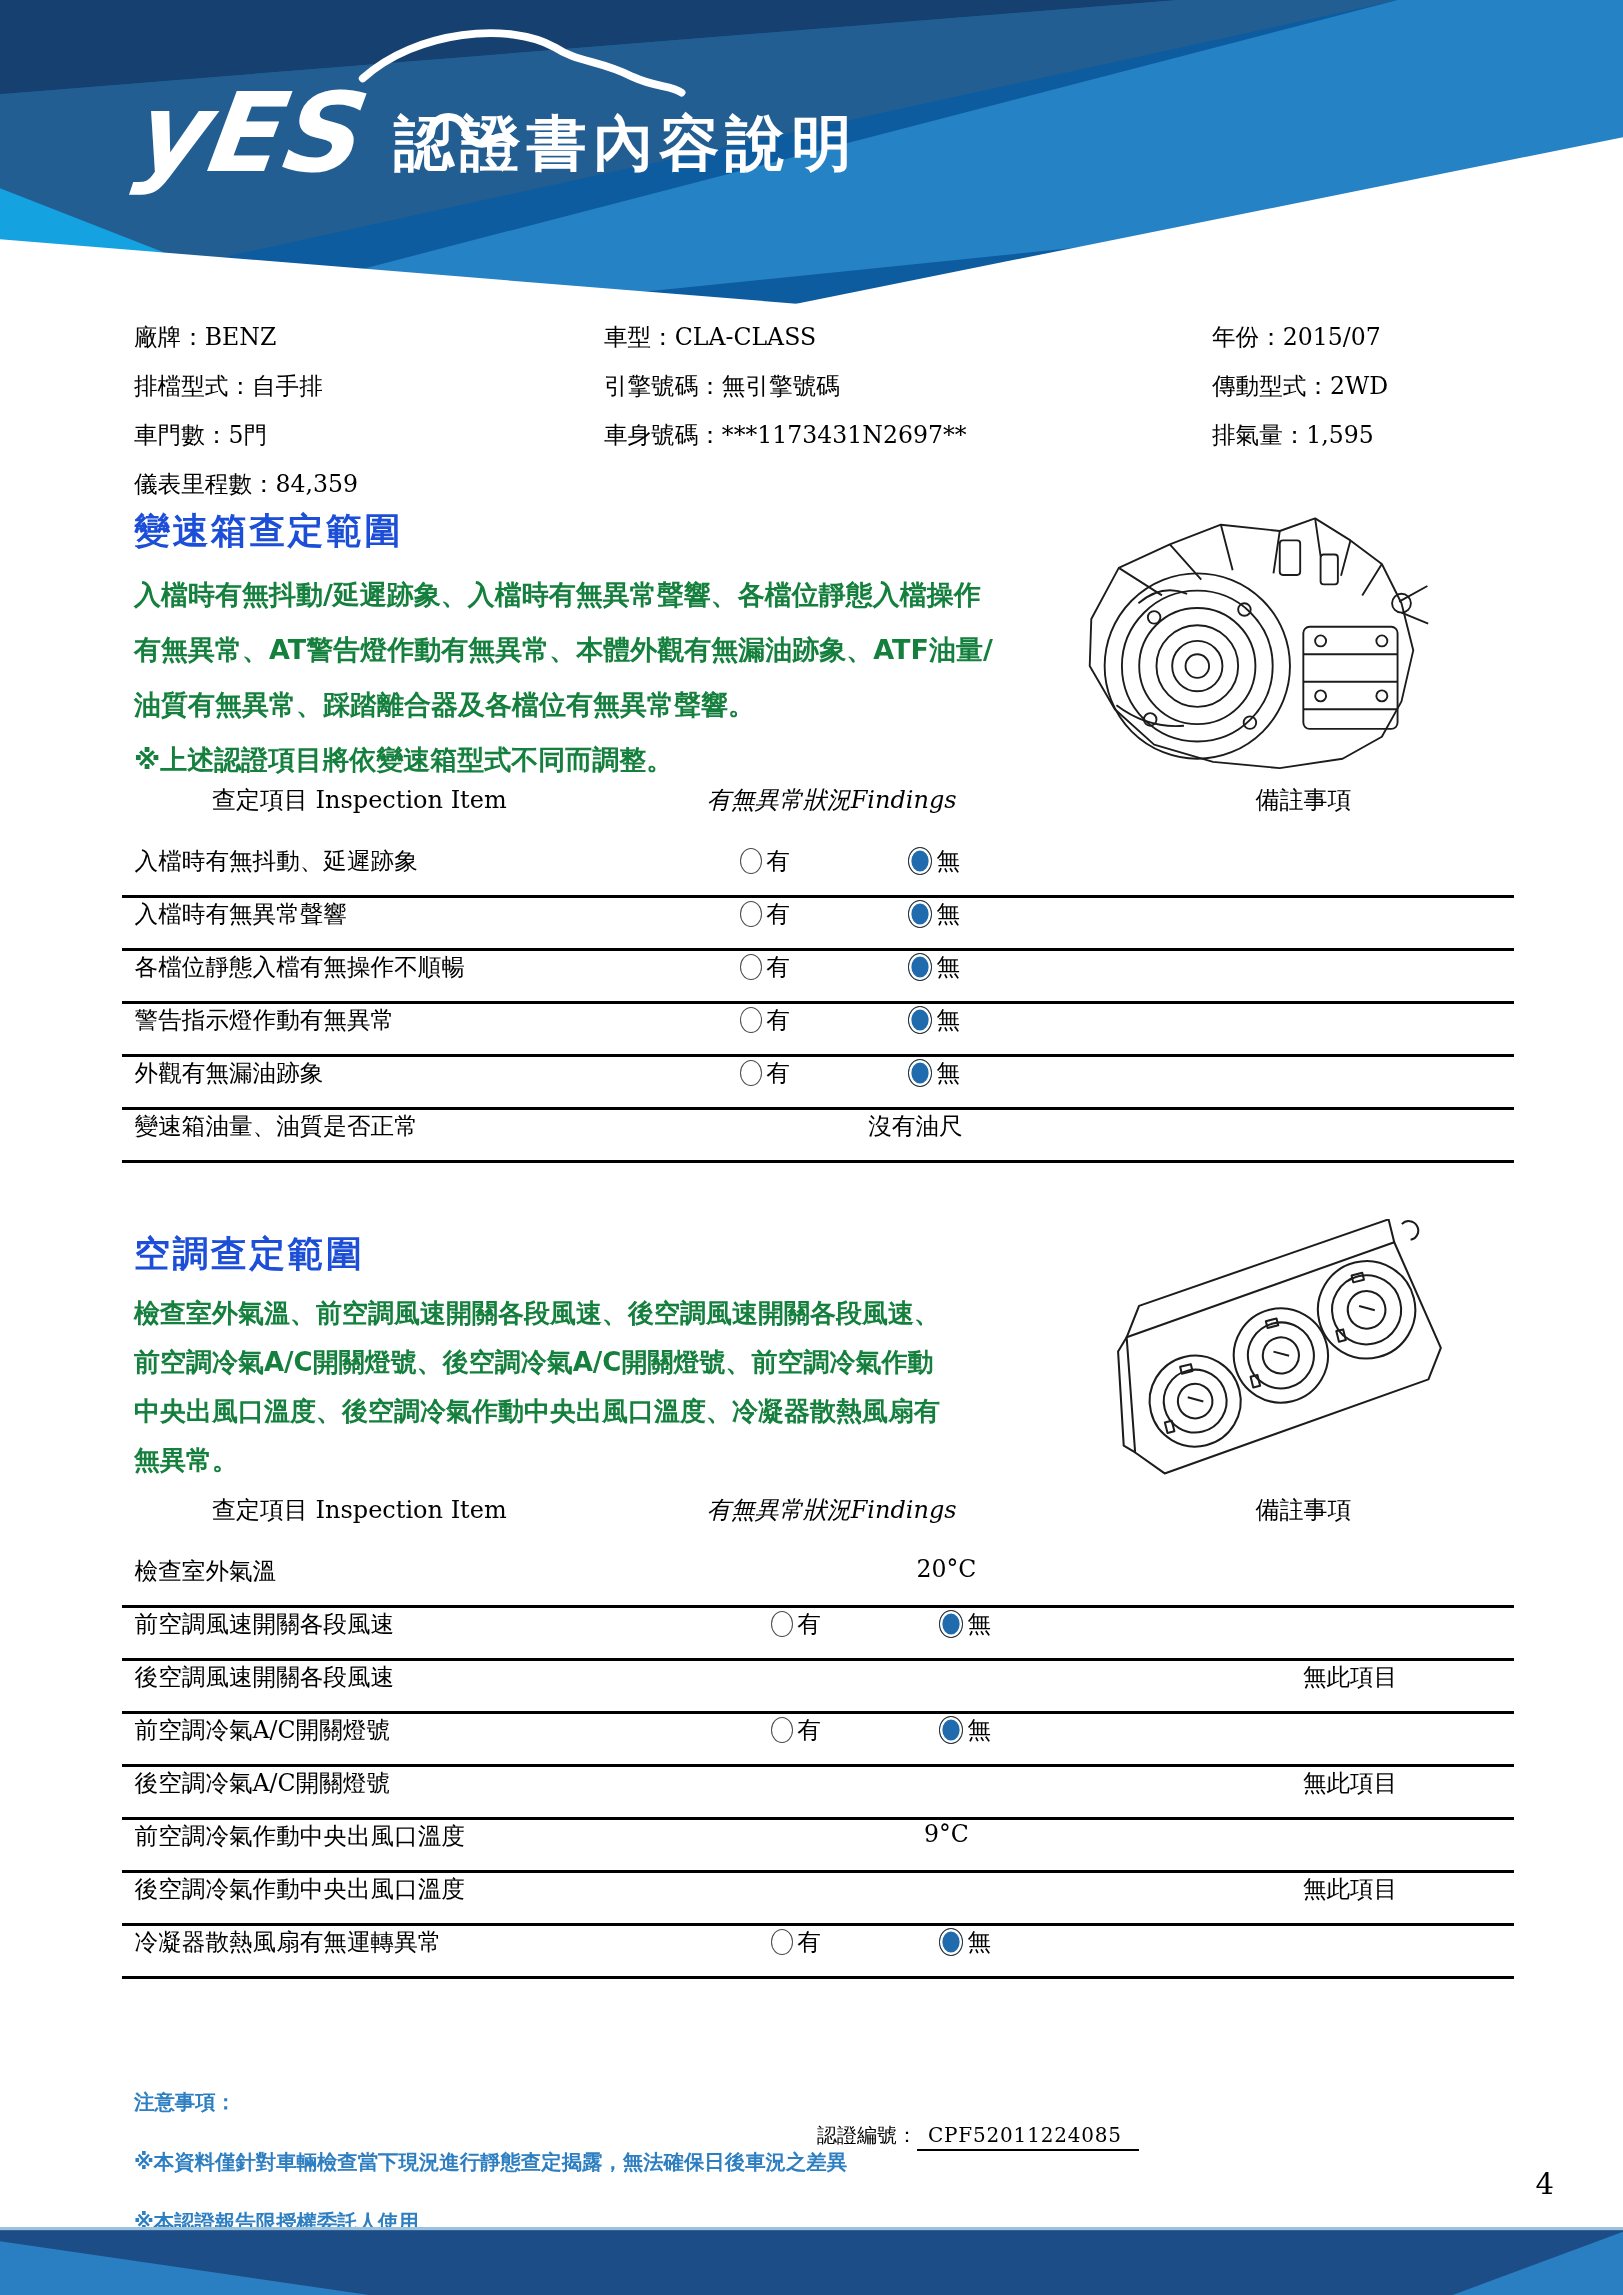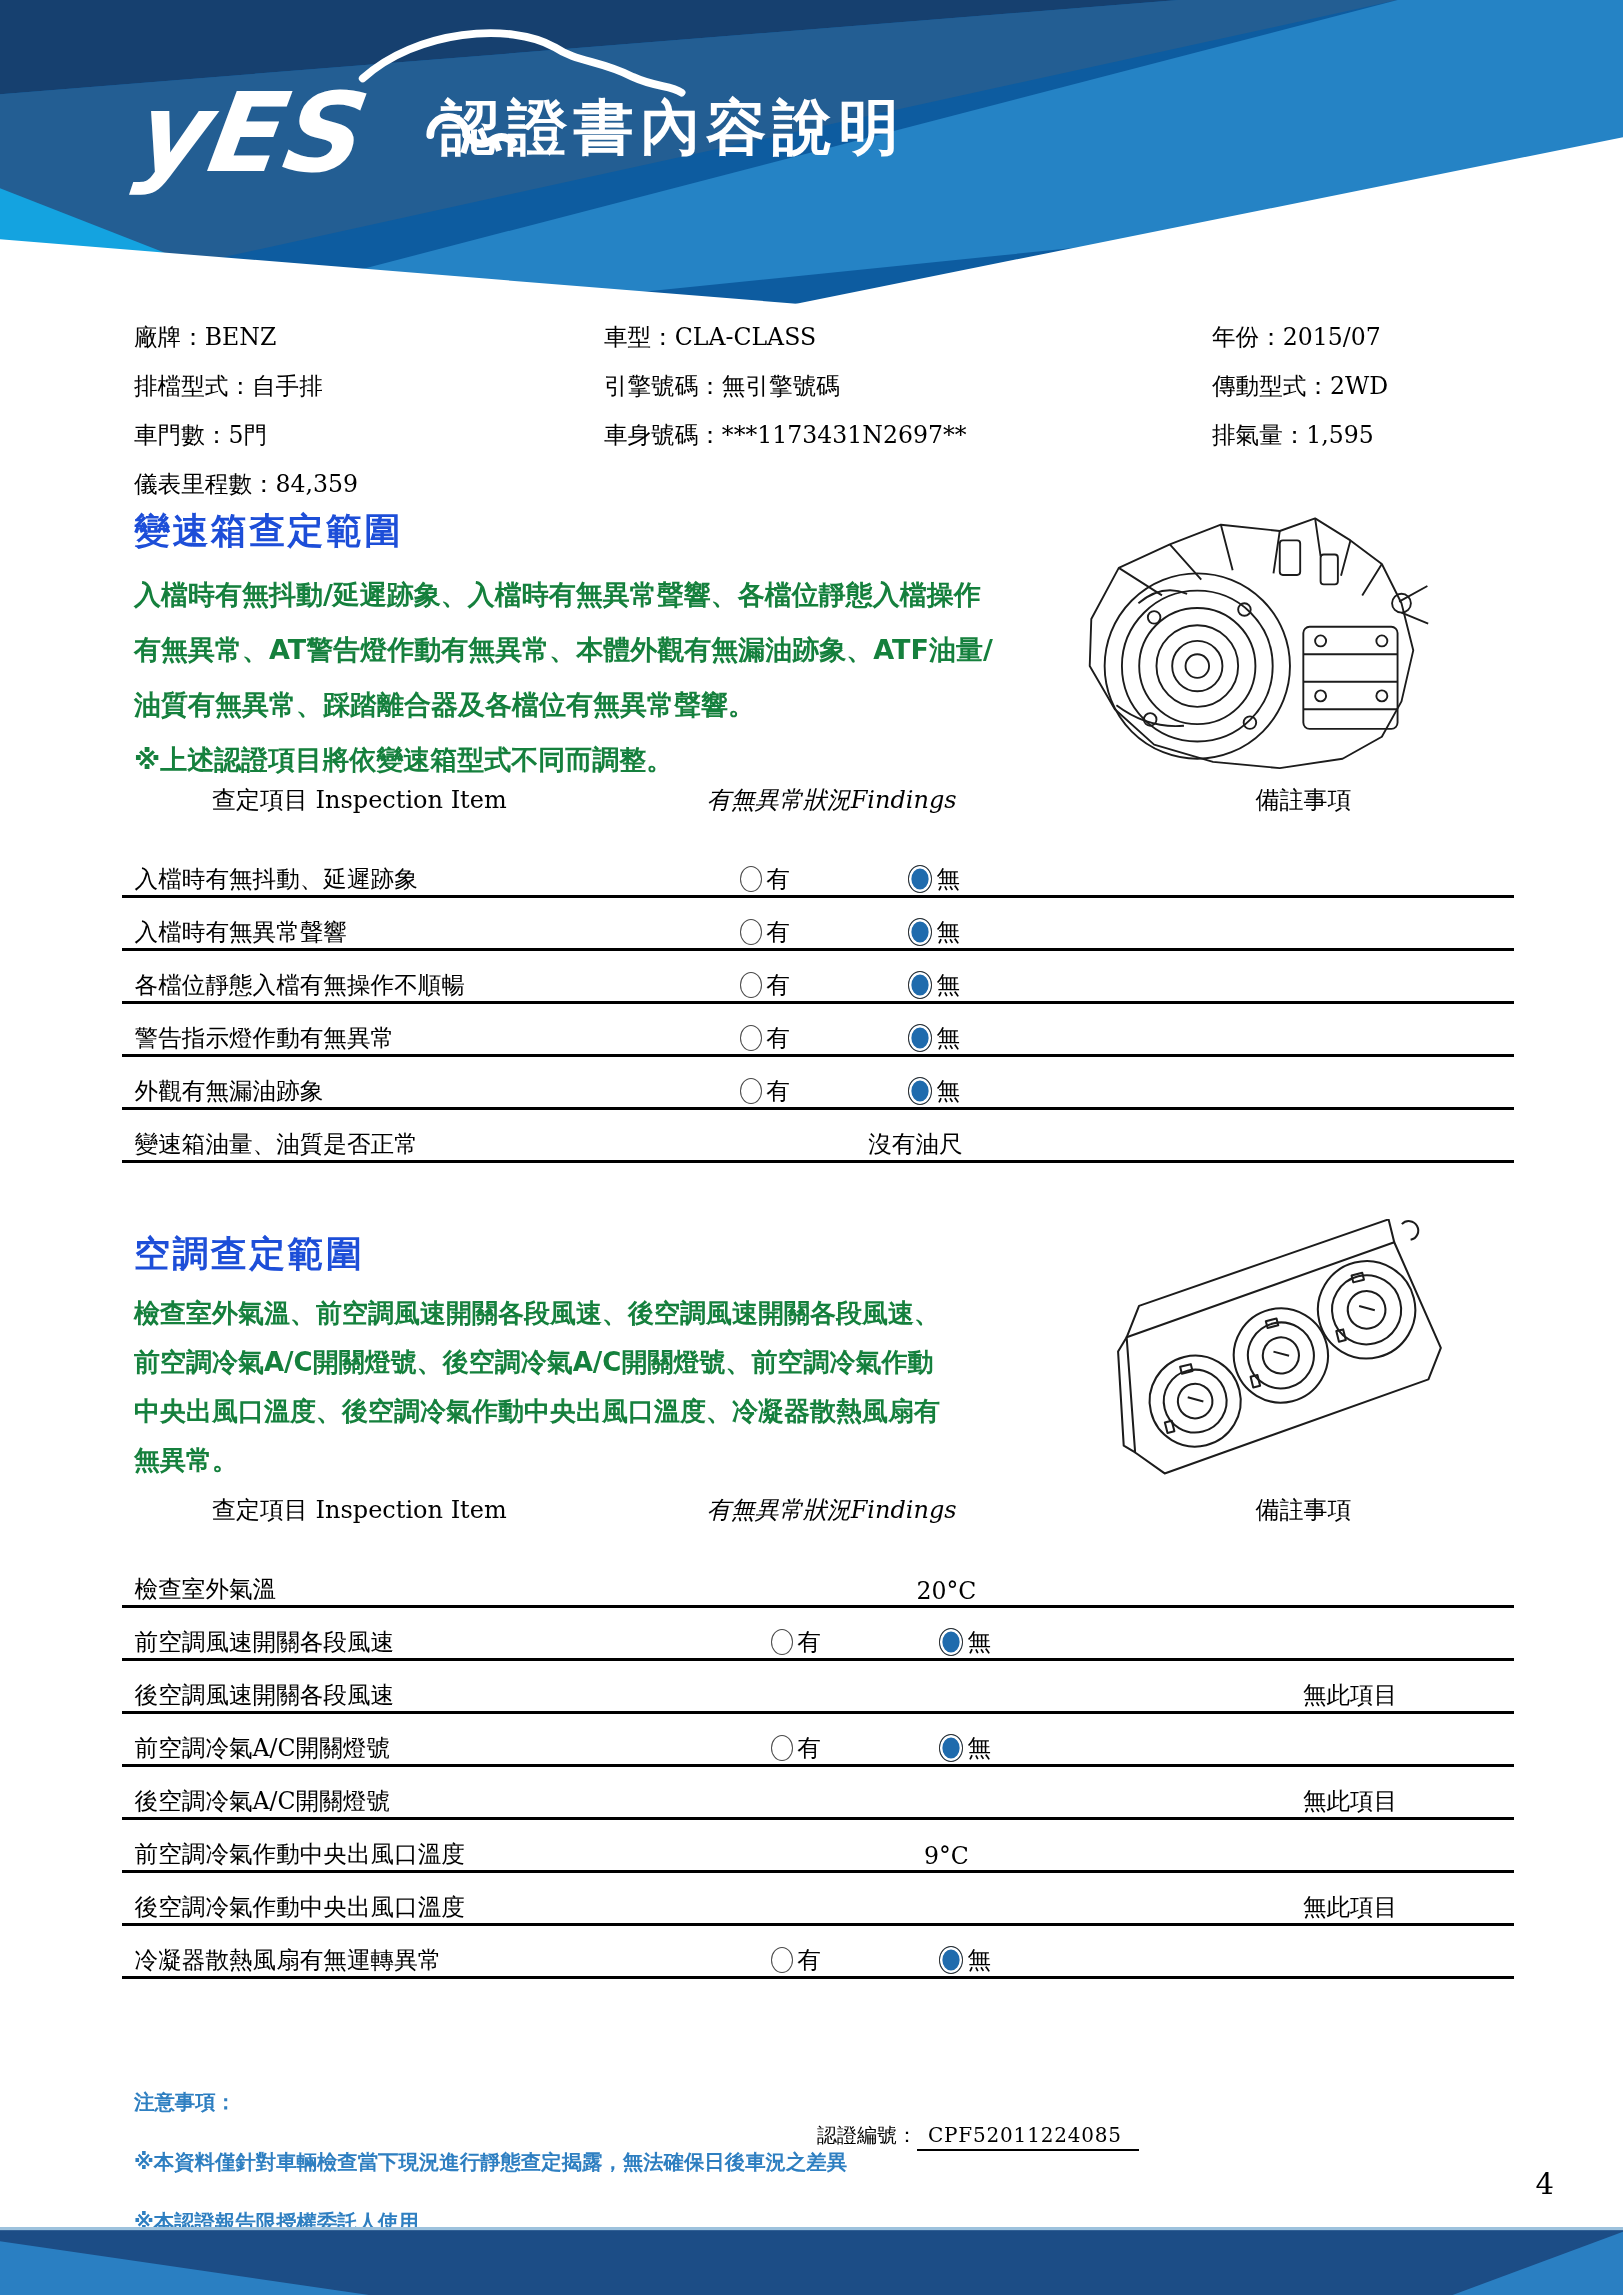--- a/index.html
+++ b/index.html
@@ -5,23 +5,23 @@
   html,body{margin:0;padding:0;background:#888;}
   .page{
     position:relative;width:1623px;height:2295px;margin:0 auto;
     background:#ffffff;overflow:hidden;
     font-family:"DejaVu Serif","Liberation Serif",serif;color:#000;
   }
   
   .header-art{position:absolute;top:0;left:0;width:1623px;height:306px;}
   .footer-art{position:absolute;bottom:0;left:0;width:1623px;height:68px;}
   .header-title{
-    position:absolute;left:394px;top:88px;
+    position:absolute;left:394px;top:104px;
     font-family:"DejaVu Sans","Liberation Sans",sans-serif;
-    font-weight:bold;font-size:60px;letter-spacing:6.3px;color:#ffffff;margin-left:47px;
+    font-weight:bold;font-size:60px;letter-spacing:6.3px;color:#ffffff;
   }
   
   .vehicle-info{position:absolute;left:134px;top:313px;width:1382px;display:flex;}
   .vi-col1{width:34%;} .vi-col2{width:44%;} .vi-col3{width:22%;}
   .vi-row{font-size:23.6px;line-height:49px;white-space:nowrap;}
   
   .sec-title{
     position:absolute;left:134px;
     font-family:"DejaVu Sans","Liberation Sans",sans-serif;
     font-weight:bold;font-size:36px;letter-spacing:2.4px;color:#1d4ed8;
@@ -35,21 +35,21 @@
   .note-t0{top:732px;width:942px;font-size:27px;line-height:55px;}
   .desc-t1{top:1289px;width:997px;font-size:26px;line-height:49px;}
   
   .thead{position:absolute;left:122px;width:1392px;display:flex;font-size:24px;}
   .thead-t0{top:784px;} .thead-t1{top:1494px;}
   .th1{flex:0 0 42%;text-align:center;padding-right:110px;box-sizing:border-box;}
   .th2{flex:0 0 30%;text-align:left;padding-right:94px;box-sizing:border-box;font-style:italic;}
   .th3{flex:1;text-align:center;padding-right:31px;box-sizing:border-box;}
   .rows{position:absolute;left:122px;width:1392px;}
   .rows-t0{top:845px;} .rows-t1{top:1555px;}
-  .trow{display:flex;align-items:flex-end;border-bottom:3.9px solid #000;box-sizing:border-box;}
+  .trow{display:flex;align-items:flex-start;border-bottom:3.9px solid #000;box-sizing:border-box;}
   .rows-t0 .trow{height:53px;} .rows-t1 .trow{height:53px;gap:31px;}
   .c-item{flex:0 0 42%;padding-left:12.6px;box-sizing:border-box;font-size:23.6px;white-space:nowrap;}
   .c-find{flex:0 0 30%;display:flex;align-items:center;}
   .c-find.centered{justify-content:center;}
   .opt{display:flex;align-items:center;}
   .opt-yes{margin-left:33px;} .opt-no{margin-left:118px;}
   .opt-label{font-size:23.6px;margin-left:4.7px;}
   .radio{display:inline-block;border-radius:50%;box-sizing:border-box;}
   .radio-off{width:22px;height:26px;border:1.6px solid #4a4a4a;background:#fff;}
   .radio-on{width:24px;height:27.5px;background:#1f6bad;border:1.6px solid #2e2e2e;box-shadow:inset 0 0 0 2.4px #ffffff;}

